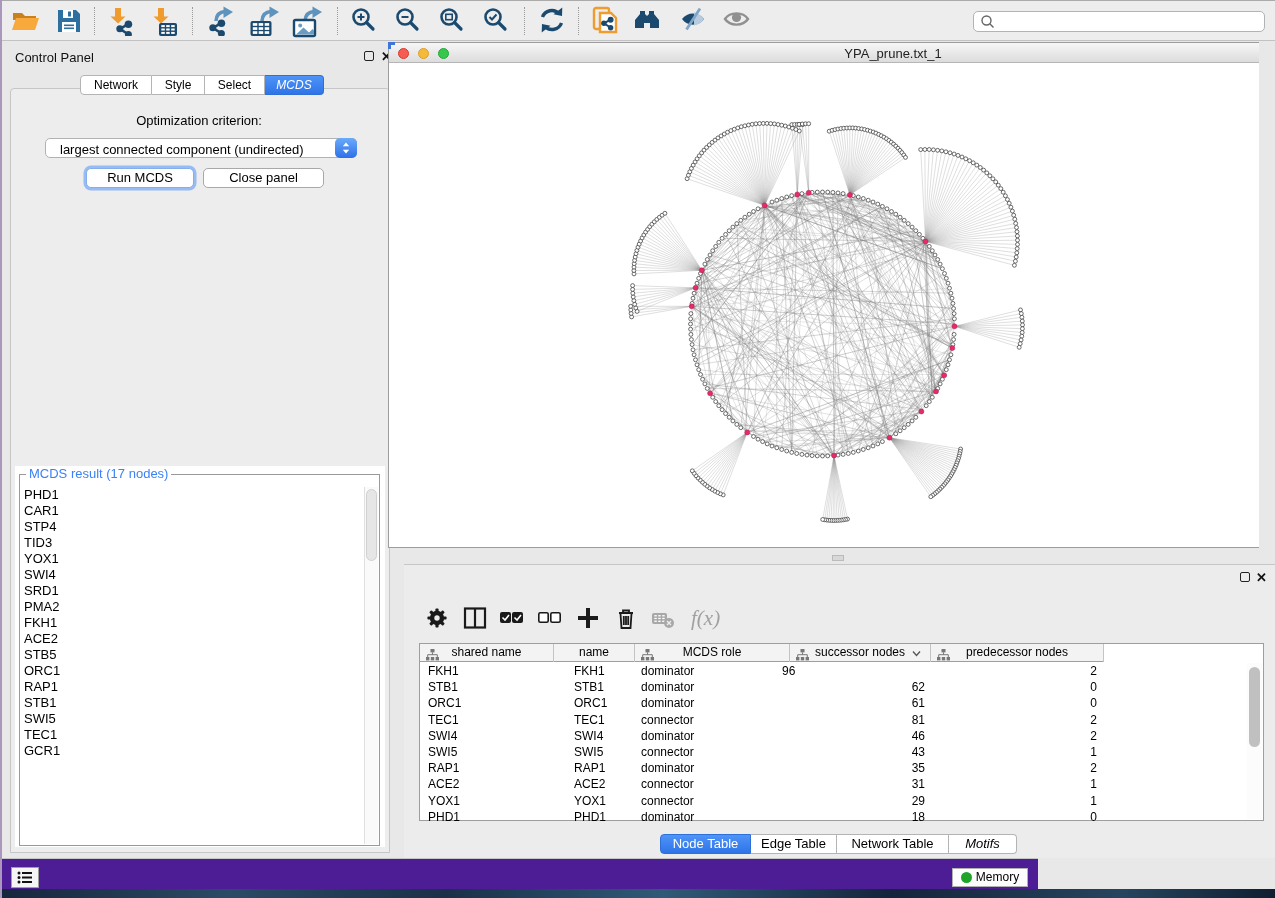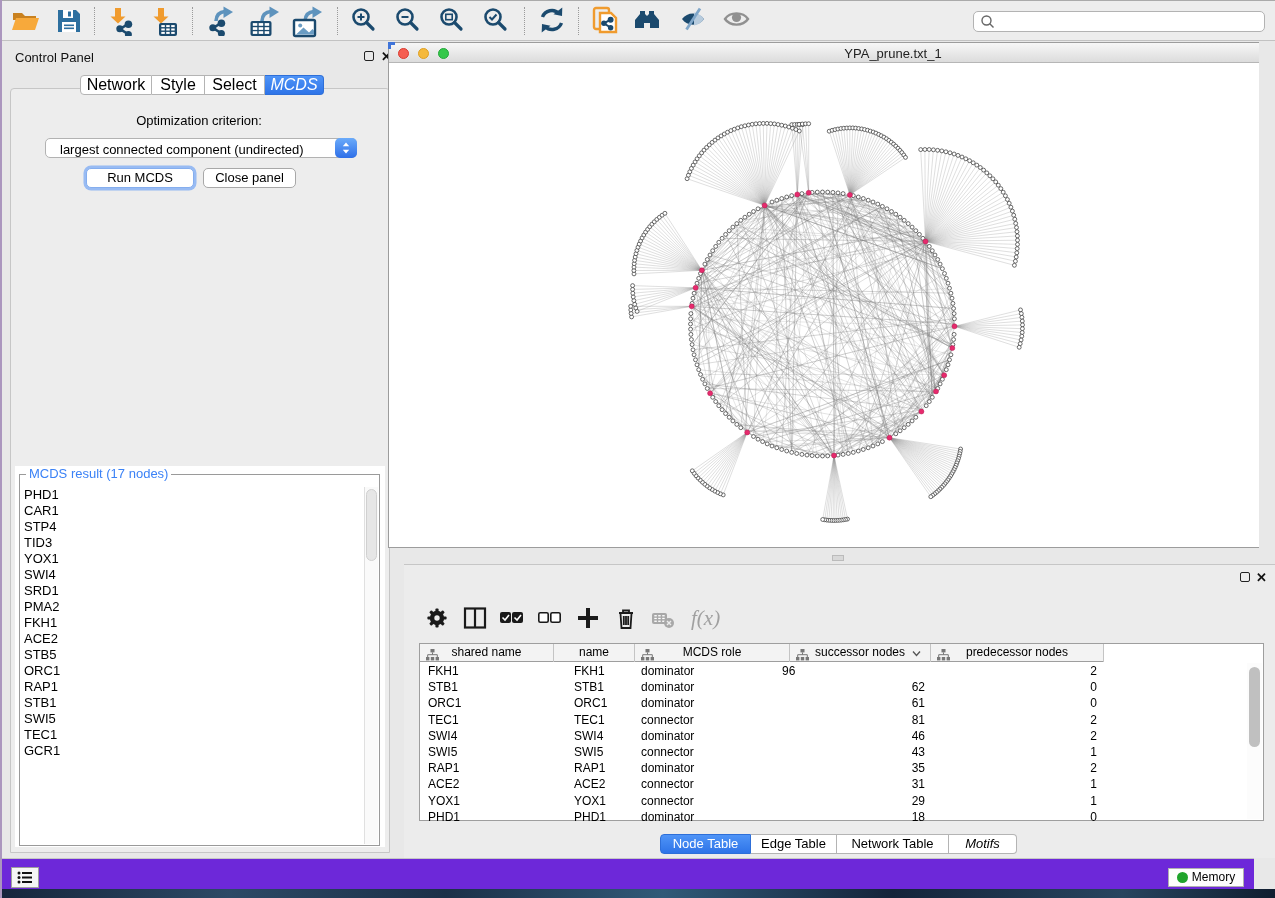--- a/index.html
+++ b/index.html
@@ -6,33 +6,33 @@
 #edge{position:absolute;left:0;top:0;width:2px;height:898px;background:#ab96be;z-index:50;}
 #toolbar{position:absolute;left:0;top:0;width:1275px;height:41px;background:#ededed;border-bottom:1px solid #c2c2c2;border-top:1px solid #aaa;}
 .tbi{position:absolute;top:5px;}
 .tsep{position:absolute;top:6px;width:1px;height:28px;border-left:1px dotted #9a9a9a;}
 #search{position:absolute;left:973px;top:10px;width:292px;height:21px;background:#fff;border:1px solid #b3b3b3;border-radius:5px;}
 
 #cp{position:absolute;left:2px;top:42px;width:394px;height:816px;background:#e8e8e8;}
 #cp-title{position:absolute;left:13px;top:8px;font-size:13px;color:#111;}
 .wctl{position:absolute;top:9px;width:10px;height:10px;border:1.5px solid #222;border-radius:2px;}
 .wx{position:absolute;top:7px;font-size:13px;font-weight:bold;color:#111;}
-#cp-tabs{position:absolute;left:78px;top:33px;height:20px;display:flex;font-size:16px;z-index:5;}
+#cp-tabs{position:absolute;left:78px;top:33px;height:20px;display:flex;font-size:12px;z-index:5;}
 .tab{background:#fff;border:1px solid #b4b4b4;border-left:none;padding:0;line-height:18px;color:#000;text-align:center;}
 .tab.first{border-left:1px solid #b4b4b4;border-radius:4px 0 0 4px;}
 .tab.last{border-radius:0 4px 4px 0;font-style:italic;}
 .tab.sel{background:linear-gradient(#4f94f7,#2e74e8);color:#fff;border-color:#2e6fd8;}
 #cp-pane{position:absolute;left:8px;top:46px;width:380px;height:765px;background:#ededed;border:1px solid #c6c6c6;border-radius:4px 4px 0 0;}
 #opt-label{position:absolute;left:0;top:71px;width:100%;text-align:center;font-size:13px;color:#000;}
 #dd{position:absolute;left:43px;top:96px;width:312px;height:20px;background:#fff;border:1px solid #b2b2b2;border-radius:5px;font-size:13px;line-height:19px;}
 #dd span{position:absolute;left:14px;top:1px;}
 #dd-step{position:absolute;right:-1px;top:-1px;width:22px;height:20px;border-radius:5px;background:linear-gradient(#6babfa,#2e6fe8);}
 .bt{position:absolute;height:20px;background:#fff;border:1px solid #a8a8a8;border-radius:5px;font-size:13px;text-align:center;line-height:18px;color:#000;}
 #runb{left:84px;top:126px;width:108px;box-shadow:0 0 0 2.5px rgba(115,165,245,.7);border-color:#85aeee;}
-#closeb{left:201px;top:126px;width:93px;}
+#closeb{left:201px;top:126px;width:121px;}
 #mcds-wrap{position:absolute;left:13px;top:424px;width:370px;height:381px;background:#fff;}
 #fs{position:absolute;left:4px;top:8px;width:361px;height:372px;border:1px solid #9a9a9a;}
 #fs-leg{position:absolute;left:6px;top:-9px;background:#fff;padding:0 3px;font-size:13px;color:#3b82f6;}
 #mlist{position:absolute;left:1px;top:12px;right:1px;bottom:1px;background:#fff;font-size:13px;color:#000;overflow:hidden;}
 #mlist div{height:16px;line-height:16px;padding-left:3px;}
 #msb{position:absolute;right:1px;top:12px;width:14px;bottom:1px;background:#fafafa;border-left:1px solid #e0e0e0;}
 #msb i{position:absolute;left:1px;right:1px;top:2px;height:72px;background:#e6e6e6;border:1px solid #d0d0d0;border-radius:6px;}
 
 #vsplit{position:absolute;left:396px;top:42px;width:8px;height:816px;background:#e8e8e8;}
 #vhandle{position:absolute;left:398px;top:446px;width:6px;height:10px;background:#d8d8d8;border:1px solid #bbb;}
@@ -50,21 +50,21 @@
 #tbl{position:absolute;left:15px;top:78px;right:11px;bottom:37px;background:#fff;border:1px solid #9e9e9e;}
 #thead{position:absolute;left:0;top:0;width:684px;height:18px;background:#f3f3f3;border-bottom:1px solid #9e9e9e;font-size:12px;}
 .th{position:absolute;top:0;height:18px;line-height:17px;text-align:center;border-right:1px solid #c4c4c4;color:#000;}
 .rows{position:absolute;left:0;top:19px;right:16px;bottom:0;font-size:12px;}
 .tr{position:absolute;height:16px;line-height:16px;width:100%;}
 .td{position:absolute;white-space:nowrap;}
 #tsb{position:absolute;right:1px;top:19px;width:15px;bottom:1px;background:#fcfcfc;}
 #tsb i{position:absolute;left:2px;right:2px;top:4px;height:80px;background:#c0c0c0;border-radius:7px;}
 #tp-tabs{position:absolute;left:256px;bottom:4px;height:20px;display:flex;font-size:13px;}
 
-#status{position:absolute;left:0;top:858px;width:1254px;height:31px;background:#6d28d9;border-top:1px solid #c6c6c6;}
+#status{position:absolute;left:0;top:858px;width:1038px;height:31px;background:#4c1d95;border-top:1px solid #c6c6c6;}
 #listbtn{position:absolute;left:11px;top:8px;width:28px;height:21px;background:#f5f5f5;border:1px solid #9e9e9e;}
 #membtn{position:absolute;right:10px;top:9px;width:76px;height:19px;background:#fdfdfd;border:1px solid #b0b0b0;font-size:12px;line-height:17px;text-align:center;color:#000;}
 #membtn b{display:inline-block;width:11px;height:11px;border-radius:50%;background:#1fa32b;vertical-align:-2px;margin-right:4px;}
 #wall{position:absolute;left:0;top:889px;width:1275px;height:9px;background:linear-gradient(90deg,#16263c,#2c4a66 18%,#1b3048 35%,#305a78 52%,#14243a 70%,#27455f 88%,#101e30);}
 </style></head><body>
 <div id="toolbar">
     <svg class="tbi" style="left:10px" width="30" height="30" viewBox="0 0 30 30">
       <path d="M3 7 h9 l3 3 h11 v4 H3 z" fill="#c9811f"></path>
       <path d="M6 12 h23 l-4 12 H2 z" fill="#f7a93b"></path>
     </svg>

